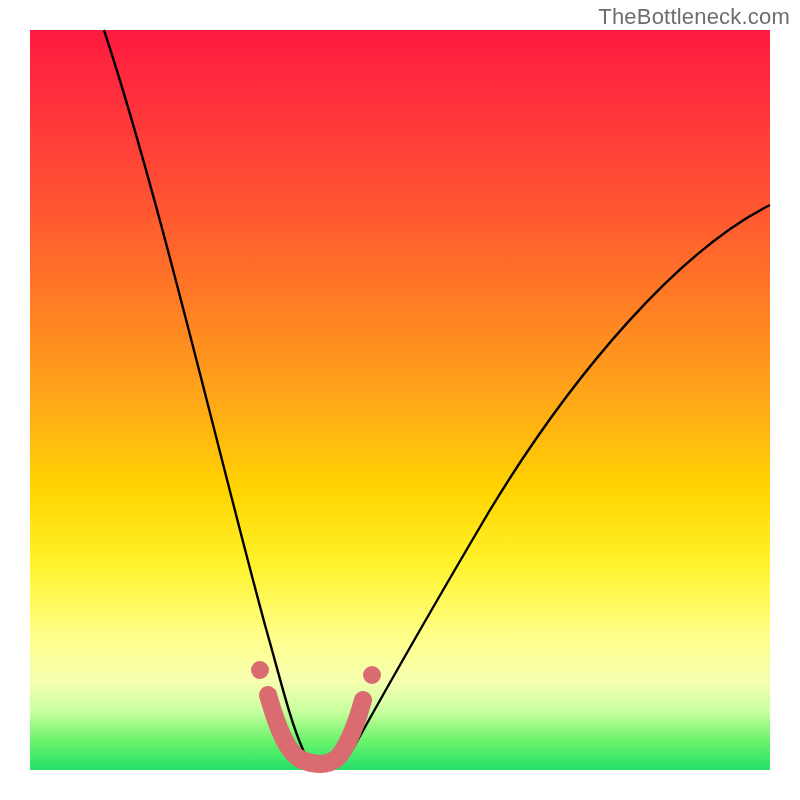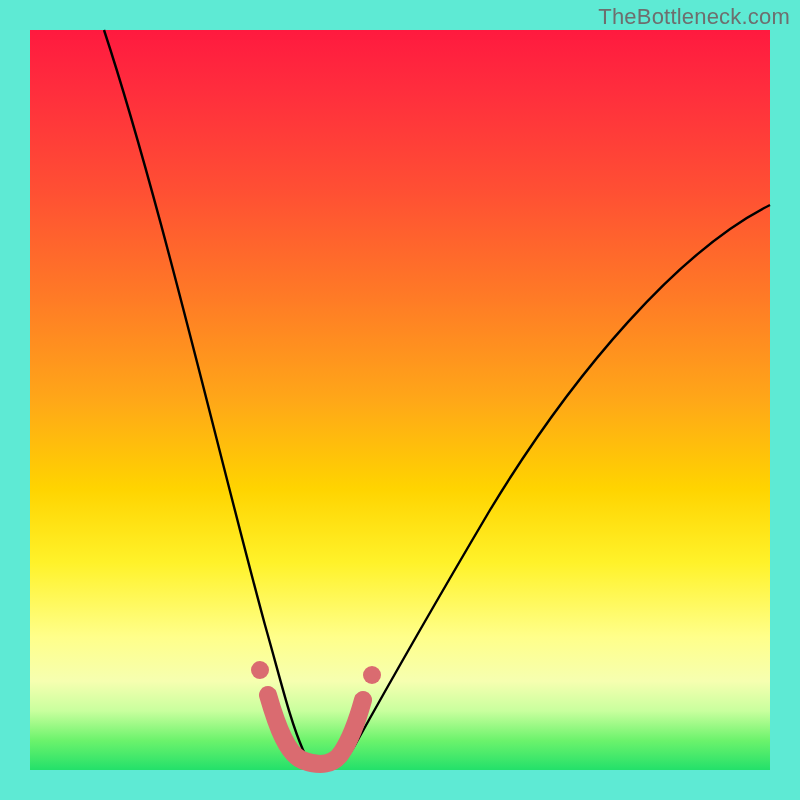--- a/index.html
+++ b/index.html
@@ -10,21 +10,21 @@
     background: #000;
     overflow: hidden;
     font-family: Arial, Helvetica, sans-serif;
   }
   .frame {
     position: absolute;
     left: 0;
     top: 0;
     width: 800px;
     height: 800px;
-    background: #5eead4;
+    background: #ffffff;
   }
   .plot {
     position: absolute;
     left: 30px;
     top: 30px;
     width: 740px;
     height: 740px;
     
     background: linear-gradient(to bottom,
       #ff1a3f 0%,

